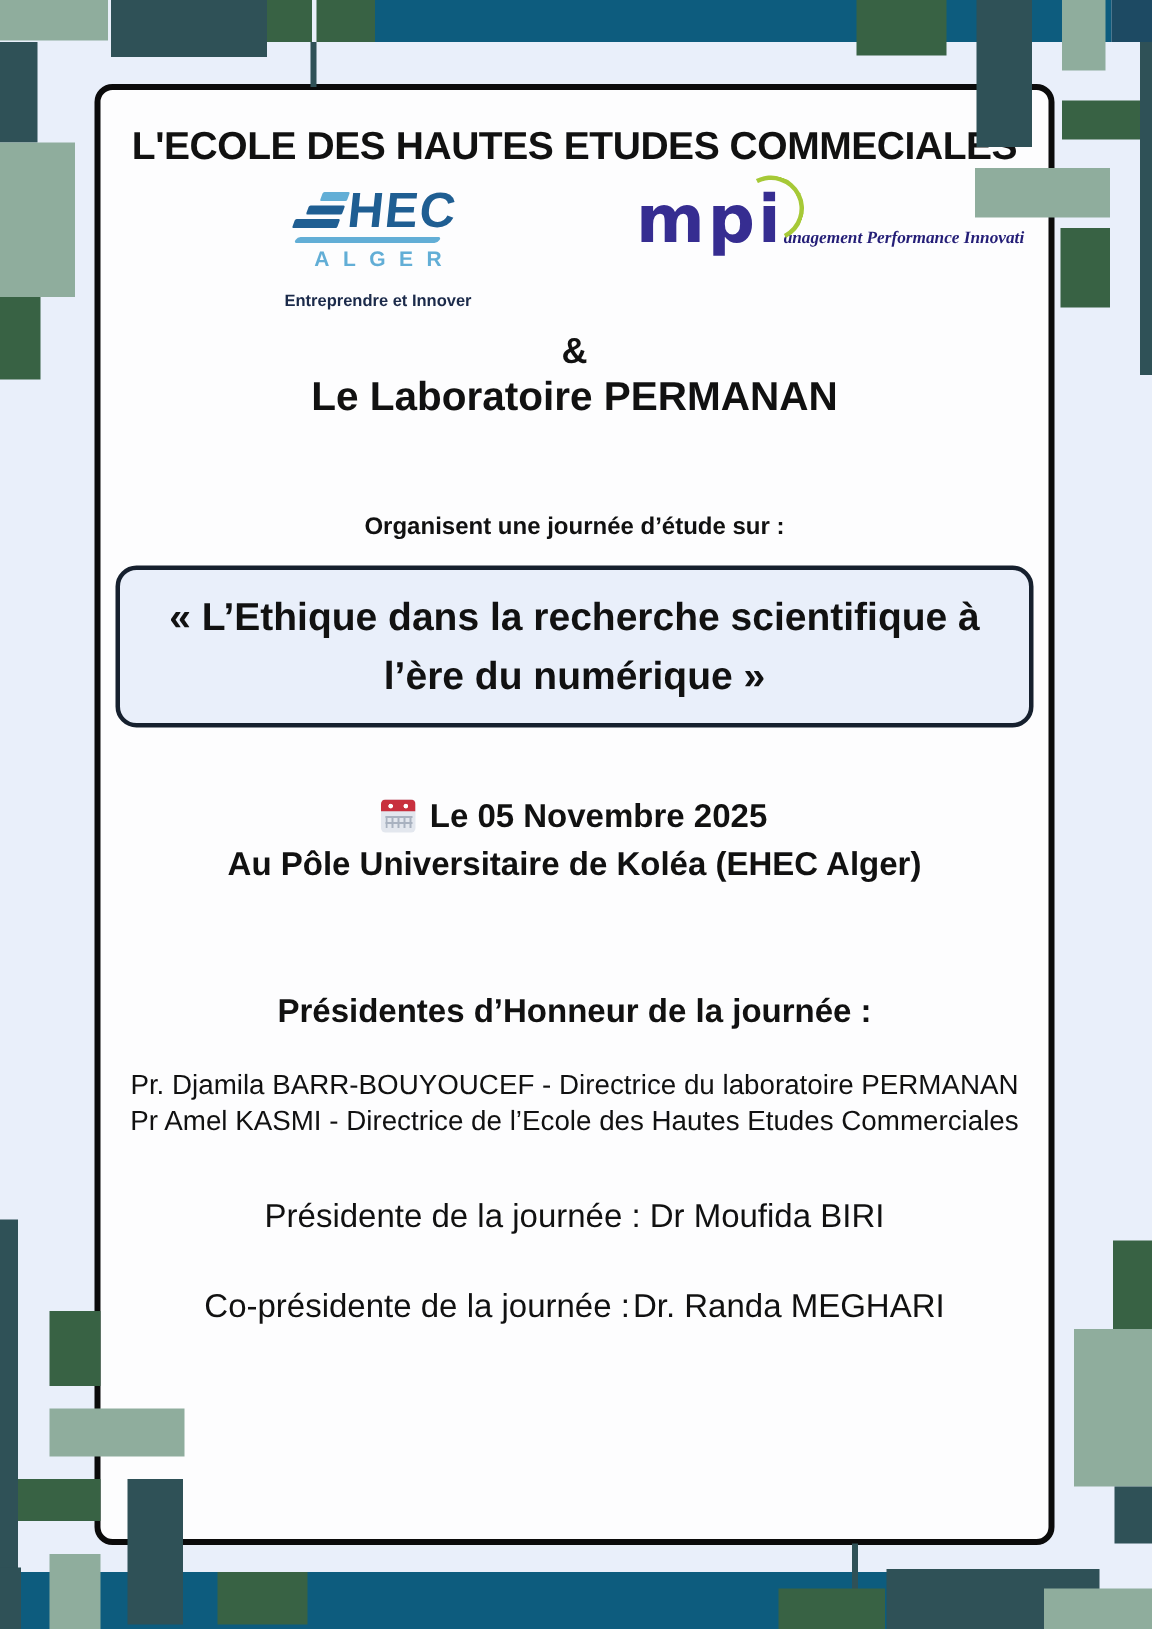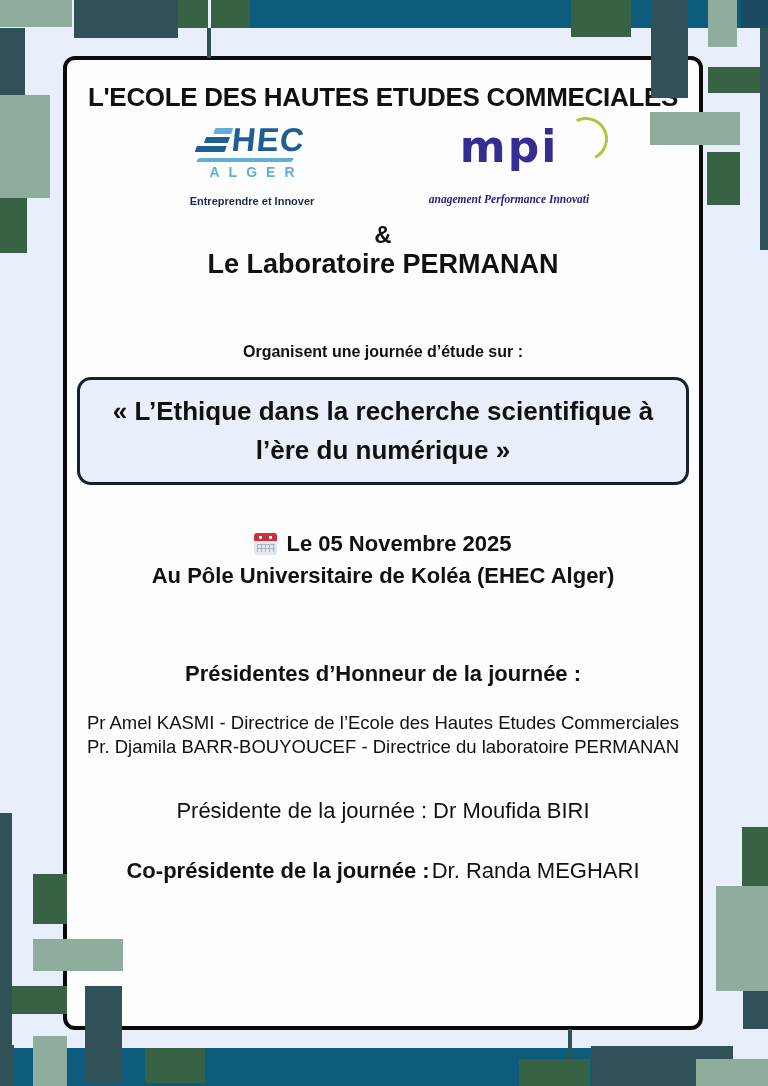--- a/index.html
+++ b/index.html
@@ -41,21 +41,21 @@
   .ehec-e{display:flex;flex-direction:column;align-items:flex-end;gap:3px;margin-right:3px;transform:skewX(-20deg);}
   .ehec-e i{display:block;height:6px;border-radius:1px;}
   .ehec-e i:nth-child(1){width:18px;background:var(--ehec-light-blue);}
   .ehec-e i:nth-child(2){width:24px;background:var(--ehec-blue);}
   .ehec-e i:nth-child(3){width:30px;background:var(--ehec-blue);}
   .ehec-hec{font-size:33px;font-weight:800;color:var(--ehec-blue);letter-spacing:1px;line-height:0.9;transform:skewX(-6deg);}
   .ehec-swoosh{width:96px;height:4px;background:var(--ehec-light-blue);border-radius:2px;transform:skewX(-35deg);margin:3px 14px 2px 0;}
   .ehec-alger{font-size:14px;font-weight:700;color:var(--ehec-light-blue);letter-spacing:9px;margin-left:9px;text-align:right;}
   .ehec-tag{font-size:11px;font-weight:700;color:var(--ehec-navy);margin-top:15px;}
   
-  .mpi{width:170px;display:flex;flex-direction:column;}
+  .mpi{width:170px;display:flex;flex-direction:row;align-items:center;}
   .mpi-mark{position:relative;line-height:1;height:52px;}
   .mpi-letters{font-family:"DejaVu Sans",sans-serif;font-size:44px;font-weight:900;color:var(--mpi-purple);letter-spacing:2px;}
   .mpi-arc{
     position:absolute;right:-14px;top:-8px;width:38px;height:38px;border-radius:50%;
     border:3px solid transparent;border-top-color:var(--mpi-green);border-right-color:var(--mpi-green);
     transform:rotate(18deg);
   }
   .mpi-tag{font-family:"Liberation Serif","DejaVu Serif",serif;font-style:italic;font-weight:700;
     font-size:11.5px;color:#241e77;margin-top:16px;white-space:nowrap;}
   .amp{margin-top:14px;font-size:24px;font-weight:800;}
@@ -78,21 +78,21 @@
     background-image:linear-gradient(#a9b2c0 1.2px,transparent 1.2px),
                      linear-gradient(90deg,#a9b2c0 1.2px,transparent 1.2px);
     background-size:4px 4px;}
   .location-line{margin-top:6px;font-size:22px;font-weight:800;}
   .honor-heading{margin-top:72px;font-size:22px;font-weight:800;}
   .honor-names{margin-top:24px;font-size:18.5px;line-height:1.32;}
   .honor-names div{white-space:nowrap;}
   .pres-line{margin-top:38px;font-size:22px;}
   .pres-line .lbl{font-weight:400;margin-right:6px;}
   .copres-line{margin-top:34px;font-size:22px;}
-  .copres-line .lbl{font-weight:700;margin-right:2px;}
+  .copres-line .lbl{font-weight:400;margin-right:2px;}
 </style>
 </head>
 <body>
 
 <div class="deco c-blue" style="left:250px;top:0;width:491px;height:28px"></div>
 <div class="deco c-navy" style="left:741px;top:0;width:27px;height:28px"></div>
 <div class="deco c-sage" style="left:0;top:0;width:72px;height:27px"></div>
 <div class="deco c-teal" style="left:74px;top:0;width:104px;height:38px"></div>
 <div class="deco c-green" style="left:178px;top:0;width:30px;height:28px"></div>
 <div class="deco c-teal" style="left:207px;top:28px;width:4px;height:30px"></div>
@@ -162,22 +162,22 @@
   <div class="date-row">
     <span class="cal"></span>
     <span>Le 05 Novembre 2025</span>
   </div>
 
   <div class="location-line">Au Pôle Universitaire de Koléa (EHEC Alger)</div>
 
   <div class="honor-heading">Présidentes d’Honneur de la journée :</div>
 
   <div class="honor-names">
+    <div>Pr. Djamila BARR-BOUYOUCEF - Directrice du laboratoire PERMANAN</div>
     <div>Pr Amel KASMI - Directrice de l’Ecole des Hautes Etudes Commerciales</div>
-    <div>Pr. Djamila BARR-BOUYOUCEF - Directrice du laboratoire PERMANAN</div>
   </div>
 
   <div class="pres-line">
     <span class="lbl">Présidente de la journée :</span><span>Dr Moufida BIRI</span>
   </div>
 
   <div class="copres-line">
     <span class="lbl">Co-présidente de la journée :</span><span>Dr. Randa MEGHARI</span>
   </div>
 

